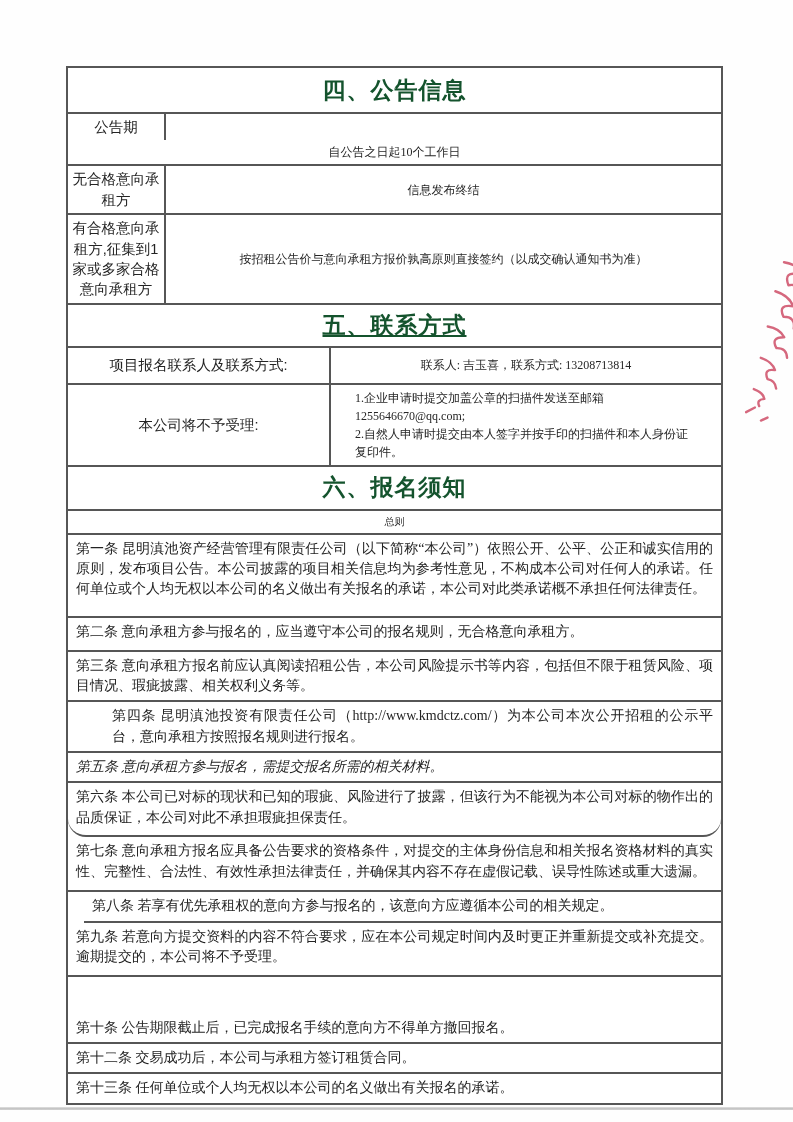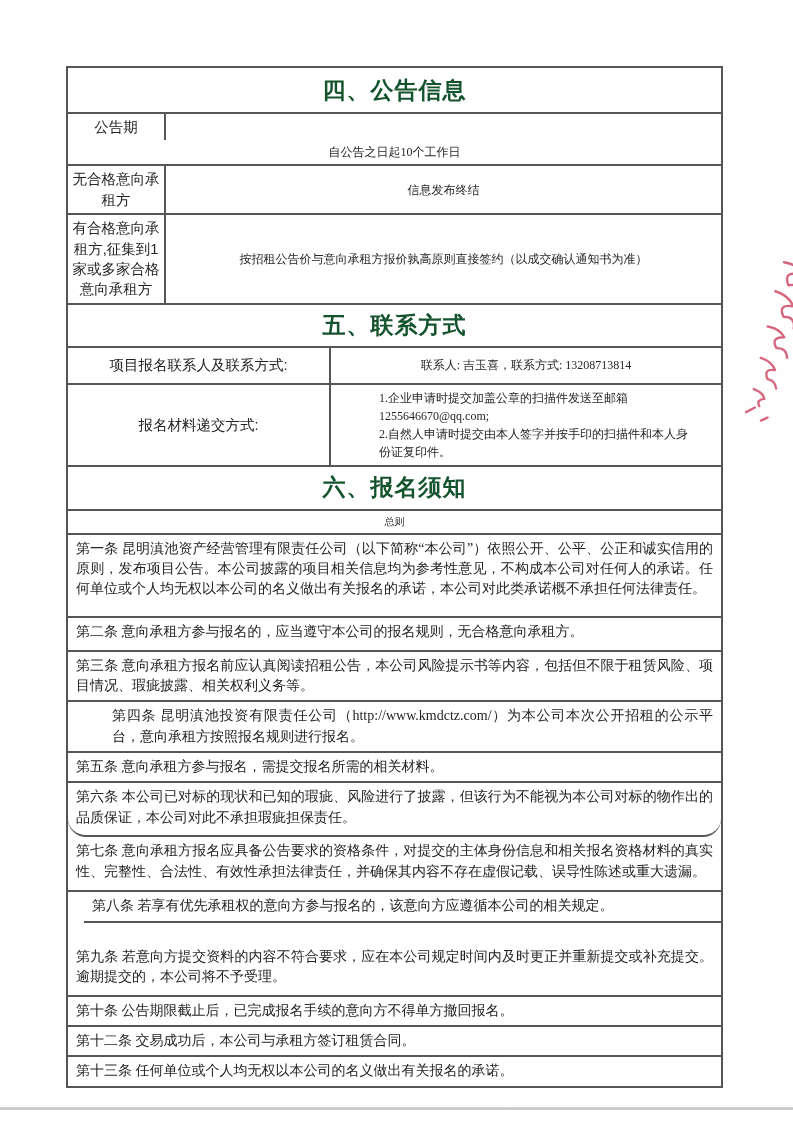--- a/index.html
+++ b/index.html
@@ -41,21 +41,21 @@
   .s4 .lbl { width: 98px; }
   .s5 .lbl { width: 263px; }
   .val {
     flex: 1; display: flex; align-items: center; justify-content: center;
     text-align: center;
     font-size: 12px; line-height: 1.5; color: #262626;
     padding: 3px 10px;
   }
   .val.left {
     justify-content: flex-start; text-align: left;
-    white-space: pre-line; padding: 4px 24px; margin-left: 24px;
+    white-space: pre-line; padding: 4px 24px;
   }
   .subt {
     justify-content: center; align-items: center;
     font-family: "Liberation Sans", "DejaVu Sans", sans-serif;
     font-size: 10px; color: #242424;
   }
   .art {
     flex: 1;
     font-size: 14px; line-height: 1.45; color: #232323;
     text-align: justify;
@@ -89,29 +89,29 @@
     </div>
     <div class="row s4" style="min-height:40px;">
       <div class="lbl">无合格意向承租方</div>
       <div class="val">信息发布终结</div>
     </div>
     <div class="row s4" style="min-height:90px;">
       <div class="lbl">有合格意向承租方,征集到1家或多家合格意向承租方</div>
       <div class="val">按招租公告价与意向承租方报价孰高原则直接签约（以成交确认通知书为准）</div>
     </div>
 
-    <div class="row sect-title" style="min-height:43px;">
+    <div class="row sect-title" style="min-height:43px;text-decoration:underline;">
       <span>五、联系方式</span>
     </div>
     <div class="row s5" style="min-height:37px;">
       <div class="lbl">项目报名联系人及联系方式:</div>
       <div class="val">联系人: 吉玉喜，联系方式: 13208713814</div>
     </div>
     <div class="row s5" style="min-height:77px;">
-      <div class="lbl">报名材料递交方式:</div>
+      <div class="lbl">本公司将不予受理:</div>
       <div class="val left">1.企业申请时提交加盖公章的扫描件发送至邮箱
 1255646670@qq.com;
 2.自然人申请时提交由本人签字并按手印的扫描件和本人身份证复印件。</div>
     </div>
 
     <div class="row sect-title" style="min-height:44px;">
       <span>六、报名须知</span>
     </div>
     <div class="row subt" style="min-height:24px;">
       <span>总则</span>
@@ -122,36 +122,36 @@
     </div>
     <div class="row" style="min-height:34px;">
       <div class="art">第二条 意向承租方参与报名的，应当遵守本公司的报名规则，无合格意向承租方。</div>
     </div>
     <div class="row" style="min-height:45px;">
       <div class="art">第三条 意向承租方报名前应认真阅读招租公告，本公司风险提示书等内容，包括但不限于租赁风险、项目情况、瑕疵披露、相关权利义务等。</div>
     </div>
     <div class="row" style="min-height:48px;padding-left:36px;">
       <div class="art">第四条 昆明滇池投资有限责任公司（http://www.kmdctz.com/）为本公司本次公开招租的公示平台，意向承租方按照报名规则进行报名。</div>
     </div>
-    <div class="row" style="min-height:28px;">
+    <div class="row" style="min-height:28px;font-style:italic;">
       <div class="art">第五条 意向承租方参与报名，需提交报名所需的相关材料。</div>
     </div>
     <div class="row" style="min-height:54px;border-radius:18px;">
       <div class="art">第六条 本公司已对标的现状和已知的瑕疵、风险进行了披露，但该行为不能视为本公司对标的物作出的品质保证，本公司对此不承担瑕疵担保责任。</div>
     </div>
     <div class="row" style="min-height:55px;">
       <div class="art">第七条 意向承租方报名应具备公告要求的资格条件，对提交的主体身份信息和相关报名资格材料的真实性、完整性、合法性、有效性承担法律责任，并确保其内容不存在虚假记载、误导性陈述或重大遗漏。</div>
     </div>
     <div class="row" style="min-height:25px;margin-left:16px;">
       <div class="art">第八条 若享有优先承租权的意向方参与报名的，该意向方应遵循本公司的相关规定。</div>
     </div>
-    <div class="row" style="min-height:54px;margin-top:20px;">
+    <div class="row" style="min-height:54px;">
       <div class="art">第九条 若意向方提交资料的内容不符合要求，应在本公司规定时间内及时更正并重新提交或补充提交。逾期提交的，本公司将不予受理。</div>
     </div>
-    <div class="row" style="min-height:25px;">
+    <div class="row" style="min-height:25px;margin-top:37px;">
       <div class="art">第十条 公告期限截止后，已完成报名手续的意向方不得单方撤回报名。</div>
     </div>
     <div class="row" style="min-height:25px;">
       <div class="art">第十二条 交易成功后，本公司与承租方签订租赁合同。</div>
     </div>
     <div class="row" style="min-height:24px;">
       <div class="art">第十三条 任何单位或个人均无权以本公司的名义做出有关报名的承诺。</div>
     </div>
 
   </div>

